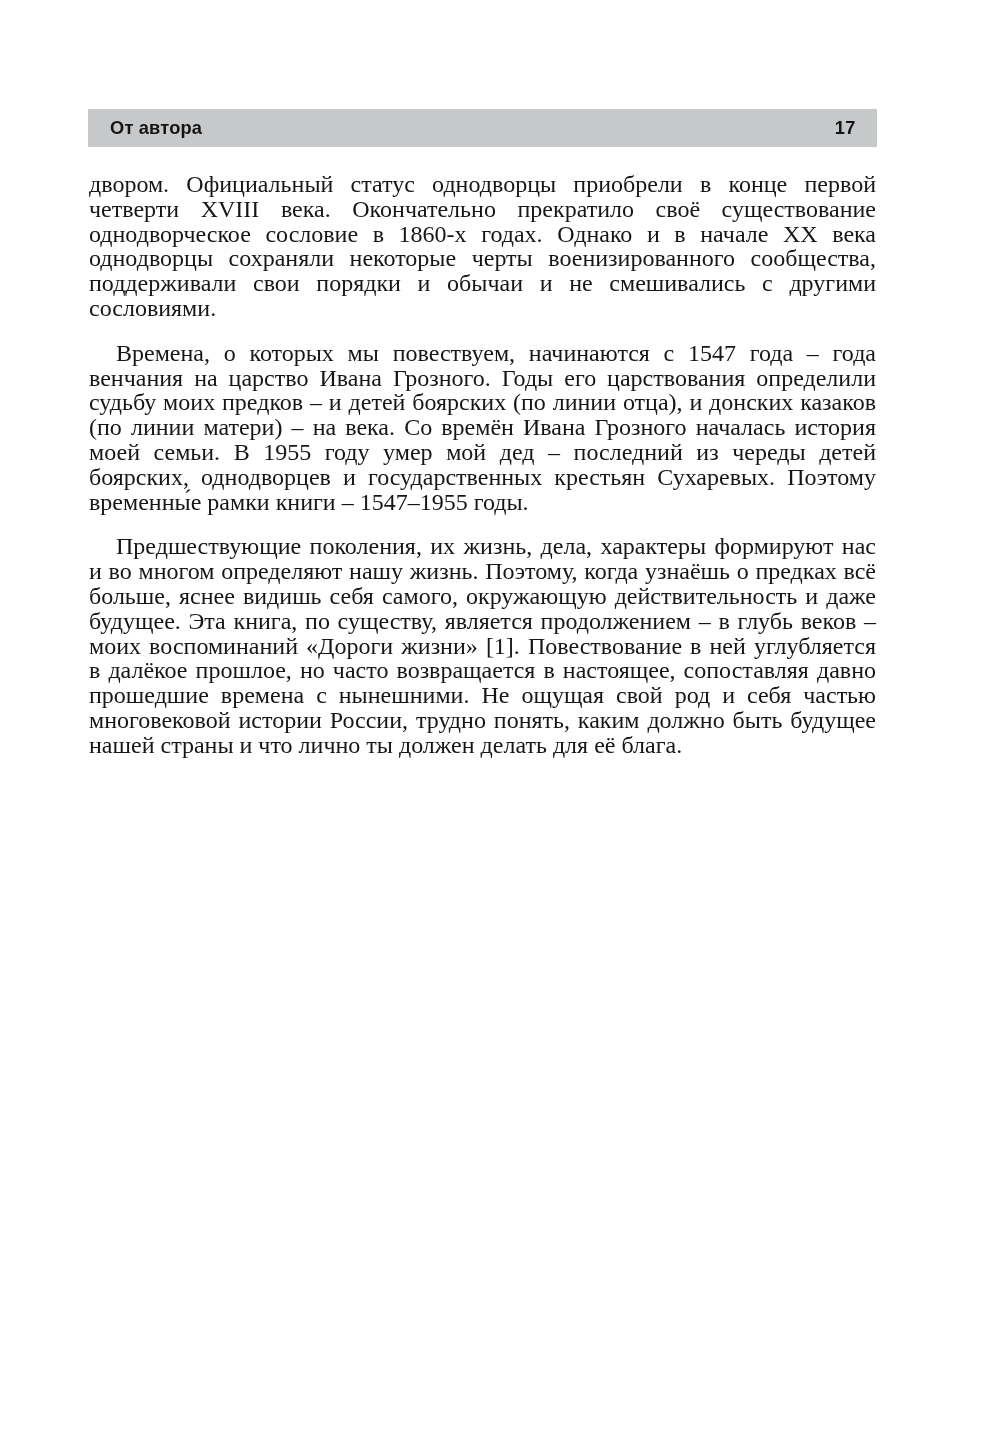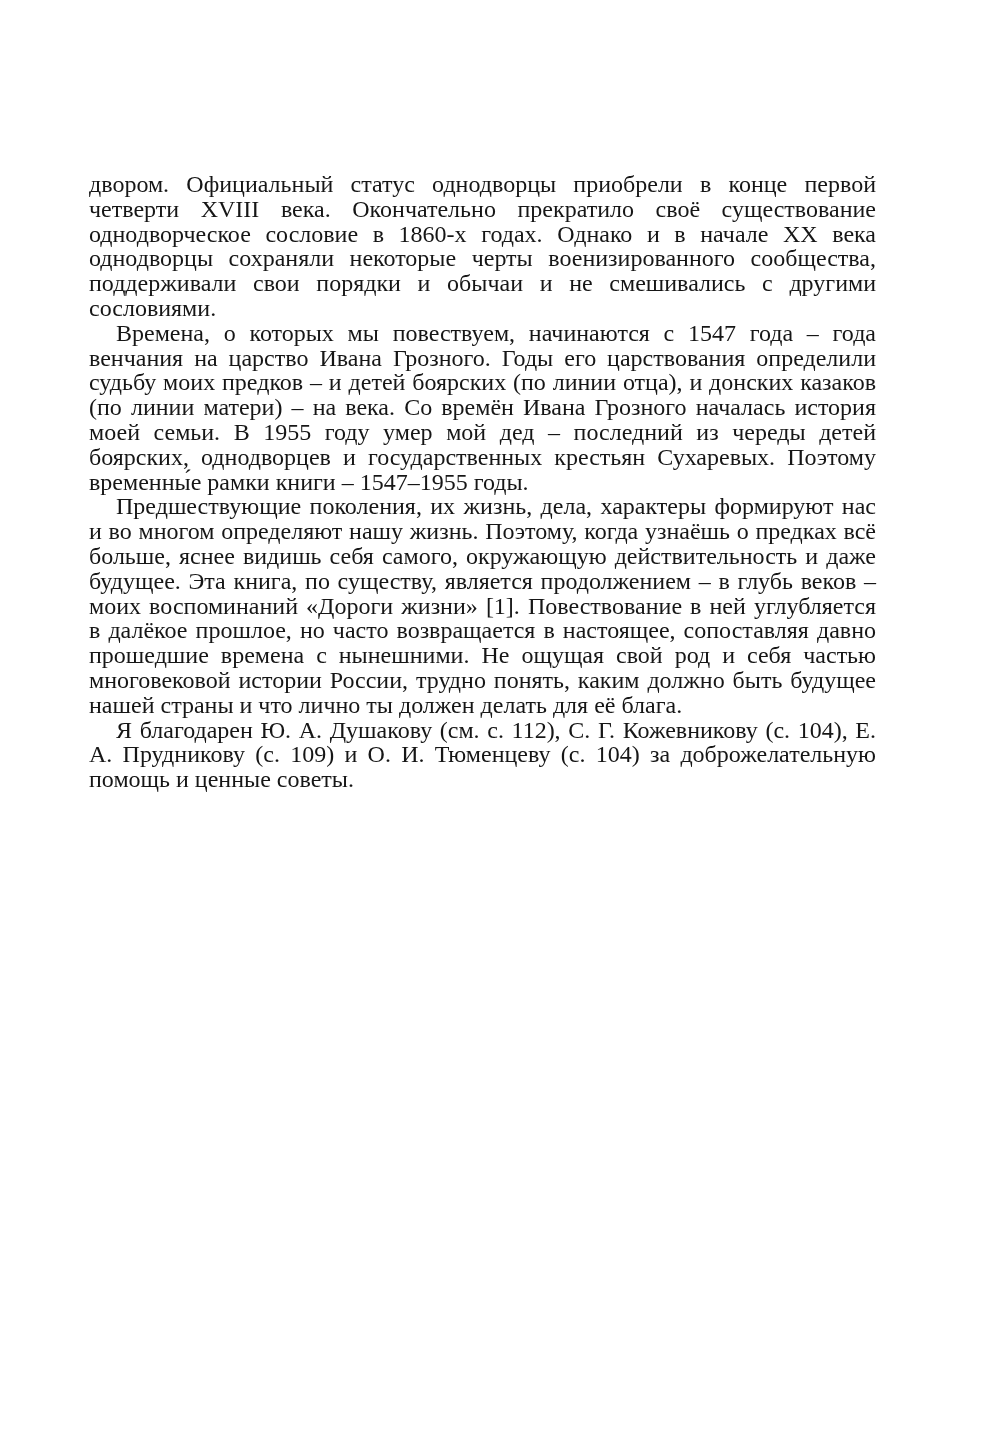--- a/index.html
+++ b/index.html
@@ -40,28 +40,31 @@
     top: 172px;
     width: 787px;
     color: #161616;
     font-size: 24px;
     line-height: 24.8px;
     text-align: justify;
     hyphens: auto;
     -webkit-hyphens: auto;
   }
   .body-text p { text-indent: 0; }
-  .body-text p.indent { text-indent: 27px; }
+  .body-text p.indent { text-indent: 27px; margin-top: 20px; }
 </style>
 </head>
 <body>
 
 <div class="page">
 
+  <div class="header-bar">
+    <span class="header-title">От автора</span>
+    <span class="header-pagenum">17</span>
+  </div>
 
   <div class="body-text">
     <p>двором. Официальный статус однодворцы приобрели в конце первой четверти XVIII века. Окончательно прекратило своё существование однодворческое сословие в 1860-х годах. Однако и в начале XX века однодворцы сохраняли некоторые черты военизированного сообщества, поддерживали свои порядки и обычаи и не смешивались с другими сословиями.</p>
     <p class="indent">Времена, о которых мы повествуем, начинаются с 1547 года – года венчания на царство Ивана Грозного. Годы его царствования определили судьбу моих предков – и детей боярских (по линии отца), и донских казаков (по линии матери) – на века. Со времён Ивана Грозного началась история моей семьи. В 1955 году умер мой дед – последний из череды детей боярских, однодворцев и государственных крестьян Сухаревых. Поэтому временны́е рамки книги – 1547–1955 годы.</p>
     <p class="indent">Предшествующие поколения, их жизнь, дела, характеры формируют нас и во многом определяют нашу жизнь. Поэтому, когда узнаёшь о предках всё больше, яснее видишь себя самого, окружающую действительность и даже будущее. Эта книга, по существу, является продолжением – в глубь веков – моих воспоминаний «Дороги жизни» [1]. Повествование в ней углубляется в далёкое прошлое, но часто возвращается в настоящее, сопоставляя давно прошедшие времена с нынешними. Не ощущая свой род и себя частью многовековой истории России, трудно понять, каким должно быть будущее нашей страны и что лично ты должен делать для её блага.</p>
-    <p class="indent">Я благодарен Ю. А. Душакову (см. с. 112), С. Г. Кожевникову (с. 104), Е. А. Прудникову (с. 109) и О. И. Тюменцеву (с. 104) за доброжелательную помощь и ценные советы.</p>
   </div>
 
 </div>
 
 </body></html>

